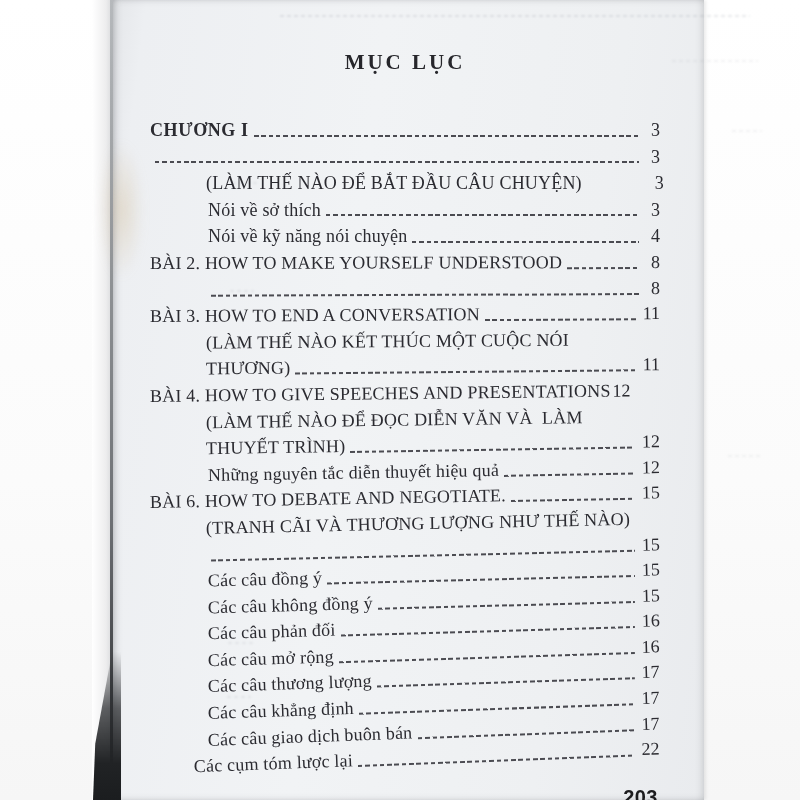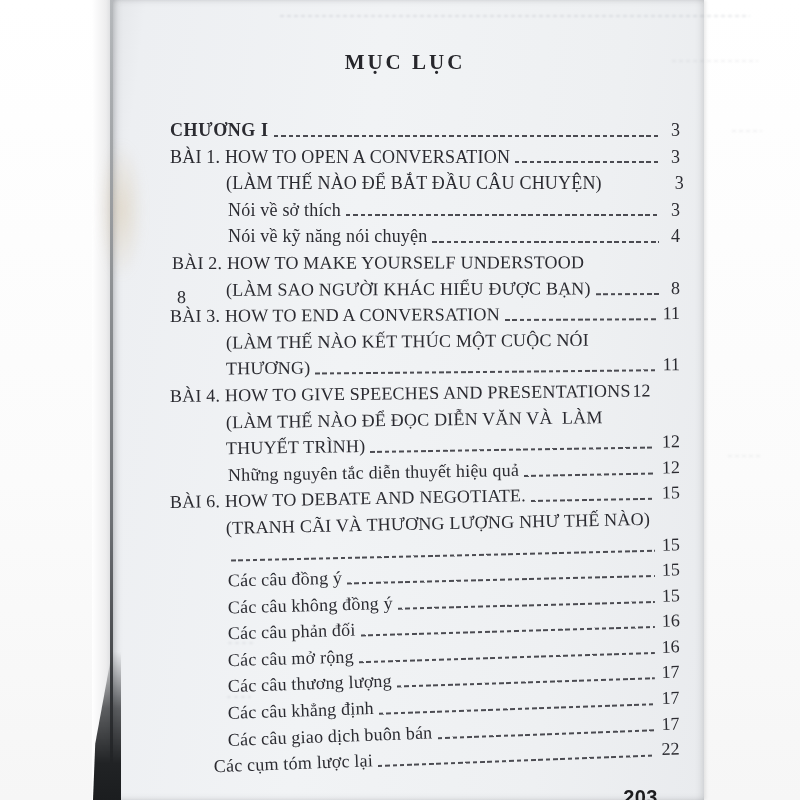--- a/index.html
+++ b/index.html
@@ -27,21 +27,21 @@
   .b5{left:118px;top:290px;width:24px;}
   .b6{left:117px;top:344px;width:22px;}
   .b7{left:116px;top:642px;width:26px;}
   .b8{left:115px;top:696px;width:24px;}
   .b9{left:620px;top:130px;width:30px;opacity:.12;}
   .b10{left:616px;top:455px;width:34px;opacity:.12;}
 
   .content{position:absolute;left:150px;top:16px;width:510px;height:800px;}
   .title{position:absolute;top:34px;left:0;width:100%;text-align:center;
          font-weight:bold;font-size:21px;letter-spacing:3px;color:#26262b;}
-  .rows{position:absolute;top:101px;left:0;width:100%;margin-left:20px;}
+  .rows{position:absolute;top:101px;left:0;width:100%;}
   .row{display:flex;align-items:baseline;height:26.6px;line-height:26.6px;font-size:18px;
        color:#2b2b31;white-space:nowrap;transform-origin:0 60%;}
   .row .label{white-space:pre;letter-spacing:.2px;}
   .row .leader{flex:1 1 auto;height:2px;align-self:flex-end;margin:0 5px 7px 5px;
        background:repeating-linear-gradient(to right,rgba(46,46,53,.85) 0 4.5px,transparent 4.5px 7.3px);}
   .row .pagenum{margin-left:2px;min-width:14px;text-align:right;}
   .row.bold .label{font-weight:bold;letter-spacing:.6px;}
   .ind0{padding-left:0;}
   .ind1{padding-left:56px;}
   .ind2{padding-left:58px;}
@@ -72,46 +72,44 @@
 
   <div class="content">
     <div class="title">MỤC LỤC</div>
     <div class="rows" id="rows">
         <div class="row ind0 bold" style="transform: rotate(0deg);">
     <span class="label">CHƯƠNG I</span>
     <span class="leader"></span>
     <span class="pagenum">3</span>
   </div>
         <div class="row ind0" style="transform: rotate(0deg);">
-    <span class="label">BÀI 1. HOW TO OPEN A CONVERSATION</span>
     <span class="leader"></span>
     <span class="pagenum">3</span>
   </div>
         <div class="row ind1" style="transform: rotate(0deg); gap: 28px;">
     <span class="label">(LÀM THẾ NÀO ĐỂ BẮT ĐẦU CÂU CHUYỆN)</span>
     <span class="leader"></span>
     <span class="pagenum">3</span>
   </div>
         <div class="row ind2" style="transform: rotate(0deg);">
     <span class="label">Nói về sở thích</span>
     <span class="leader"></span>
     <span class="pagenum">3</span>
   </div>
         <div class="row ind2" style="transform: rotate(0deg); justify-content: space-between;">
     <span class="label">Nói về kỹ năng nói chuyện</span>
     <span class="leader"></span>
     <span class="pagenum">4</span>
   </div>
-        <div class="row ind0" style="transform: rotate(-0.11deg); flex-direction: column;">
+        <div class="row ind0" style="transform: rotate(-0.11deg);">
     <span class="label">BÀI 2. HOW TO MAKE YOURSELF UNDERSTOOD</span>
     <span class="leader"></span>
     <span class="pagenum">8</span>
   </div>
         <div class="row ind1" style="transform: rotate(-0.22deg);">
-    <span class="label">(LÀM SAO NGƯỜI KHÁC HIỂU ĐƯỢC BẠN)</span>
     <span class="leader"></span>
     <span class="pagenum">8</span>
   </div>
         <div class="row ind0" style="transform: rotate(-0.33deg);">
     <span class="label">BÀI 3. HOW TO END A CONVERSATION</span>
     <span class="leader"></span>
     <span class="pagenum">11</span>
   </div>
         <div class="row ind1 noleader" style="transform: rotate(-0.44deg);">
     <span class="label">(LÀM THẾ NÀO KẾT THÚC MỘT CUỘC NÓI</span>

